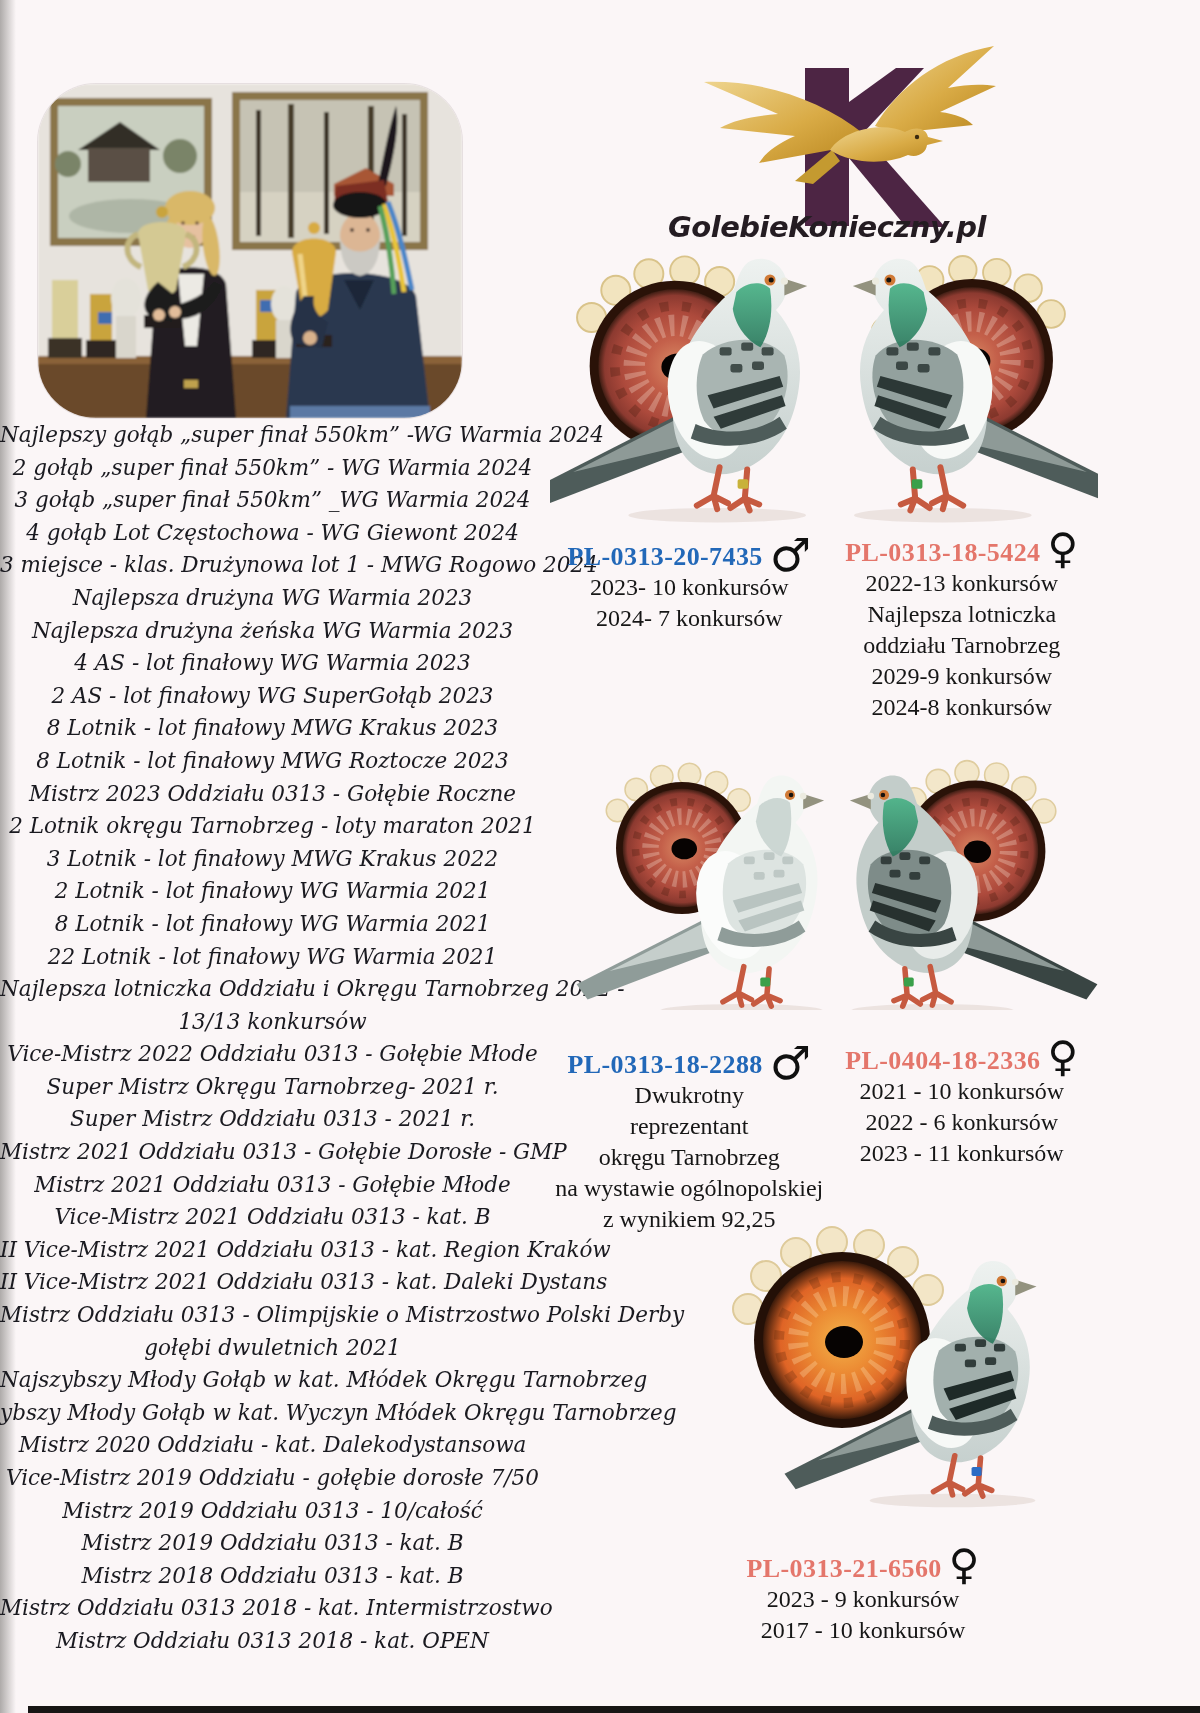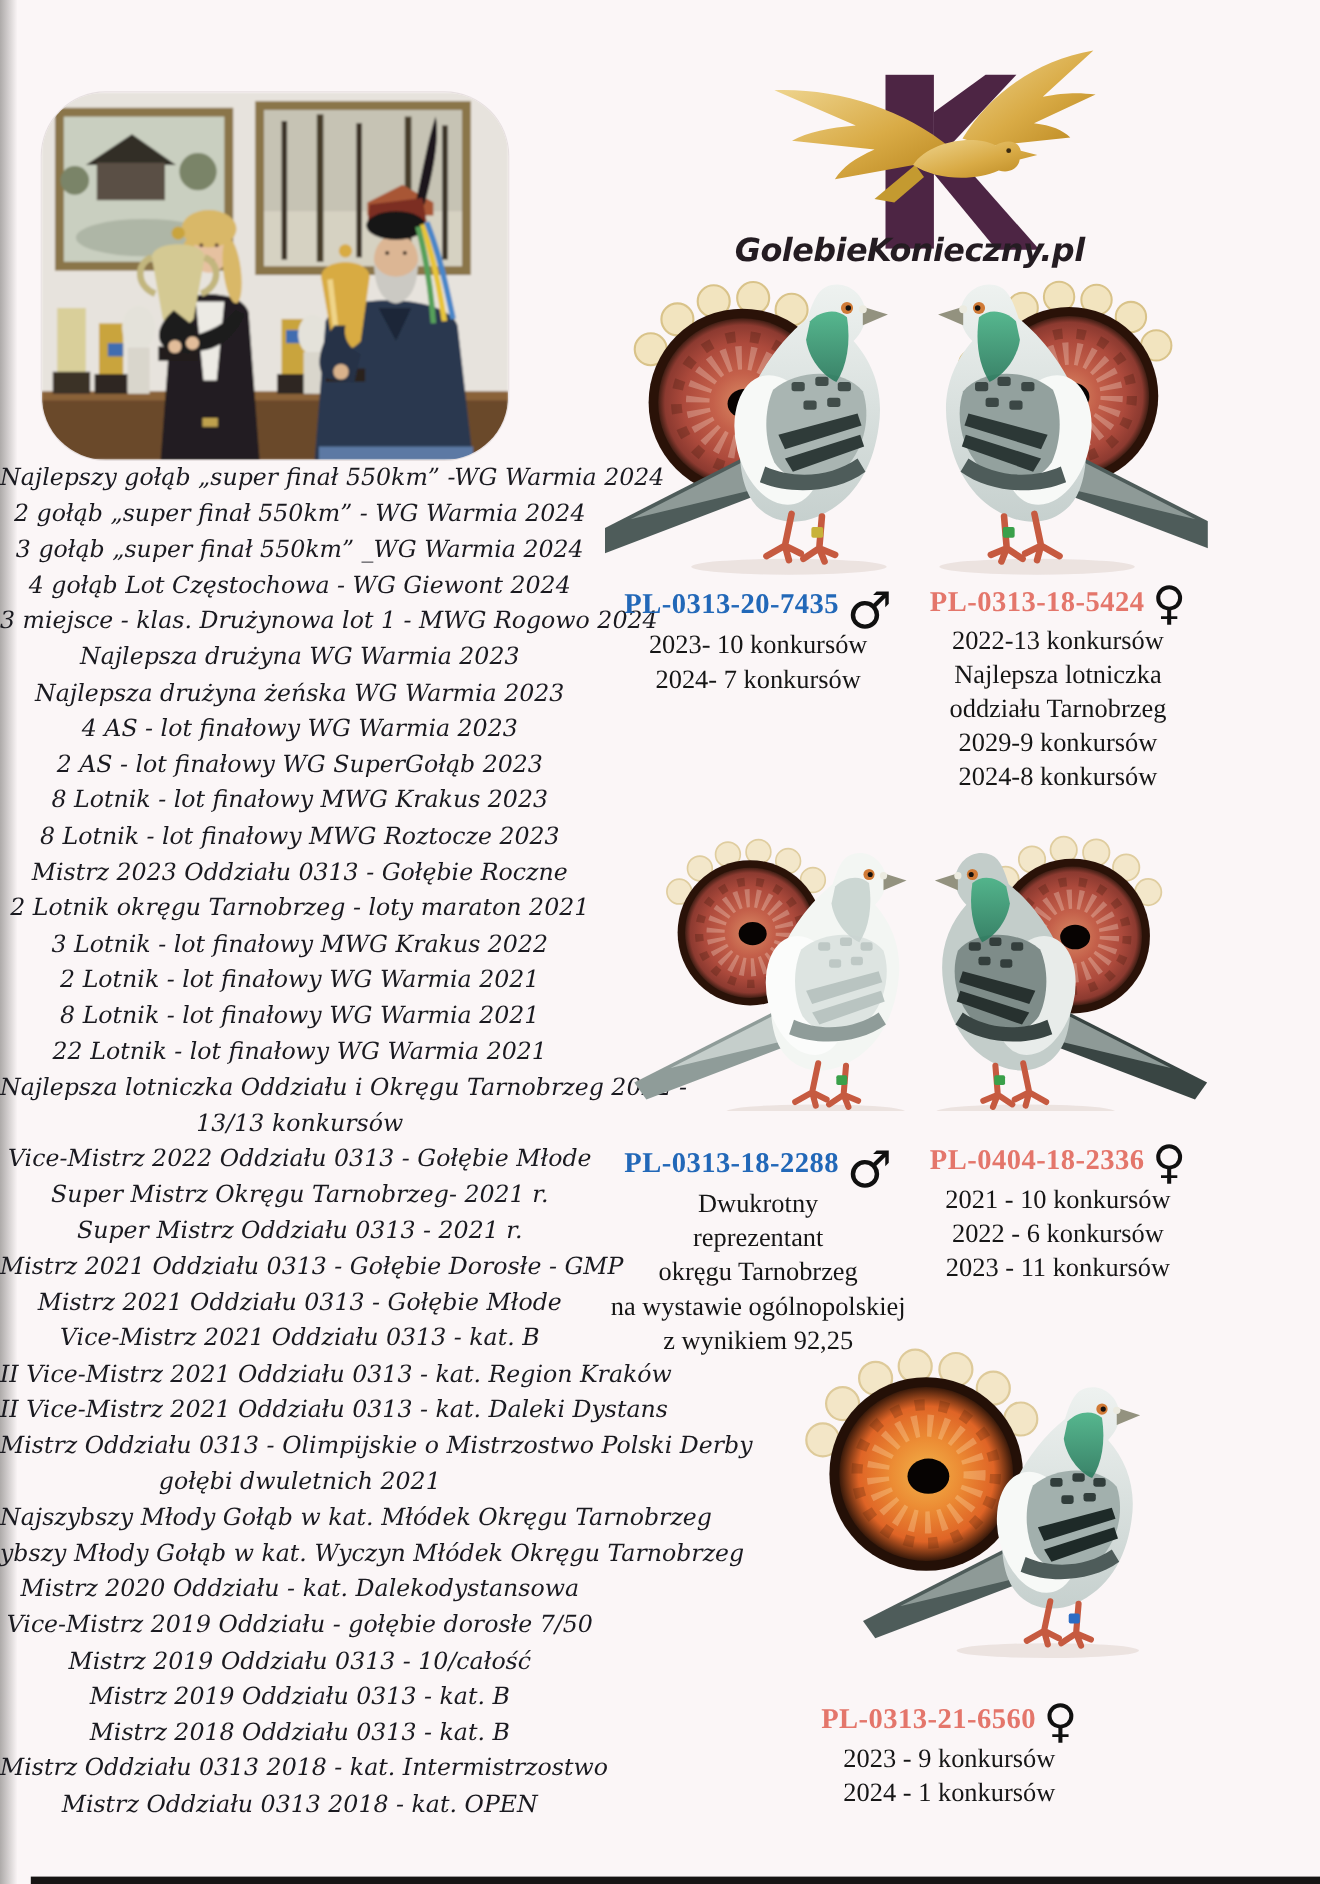--- a/index.html
+++ b/index.html
@@ -30,21 +30,21 @@
   .pair1{position:absolute;left:550px;top:248px;width:548px;height:282px;}
   .pair2{position:absolute;left:550px;top:700px;width:548px;height:310px;}
   .single3{position:absolute;left:640px;top:1190px;width:460px;height:345px;}
 
   
   .card{position:absolute;display:flex;}
   .card1{left:553px;top:526px;width:545px;}
   .card2{left:553px;top:1034px;width:545px;}
   .card3{left:628px;top:1542px;width:470px;}
   .bird{flex:1;text-align:center;}
-  .ring-row{display:flex;justify-content:center;align-items:center;line-height:30px;}
+  .ring-row{display:flex;justify-content:center;align-items:flex-end;line-height:30px;}
   .ring{font-weight:bold;font-size:26px;letter-spacing:.4px;white-space:nowrap;}
   .bird.male .ring{color:#2268b8;}
   .bird.female .ring{color:#e4766b;font-family:Liberation Serif, serif;}
   .sex{font-family:"DejaVu Sans",sans-serif;font-weight:400;color:#101010;line-height:1;
        margin-left:7px;position:relative;}
   .bird.male .sex{font-size:46px;top:6px;}
   .bird.female .sex{font-size:42px;top:2px;}
   .stat-line{font-size:24px;line-height:31px;white-space:nowrap;}
 </style>
 </head>
@@ -409,19 +409,19 @@
 
   <div class="card card3">
     <div class="bird female">
       <div class="ring-row">
         <span class="ring">PL-0313-21-6560</span>
         <span class="sex">♀</span>
       </div>
       <div>
 
       <div class="stat-line">2023 - 9 konkursów</div>
-          <div class="stat-line">2024 - 1 konkursów</div>
+          <div class="stat-line">2017 - 10 konkursów</div>
         </div>
     </div>
   </div>
 
   <div class="scan-bar"></div>
 </div>
 
 </body></html>

